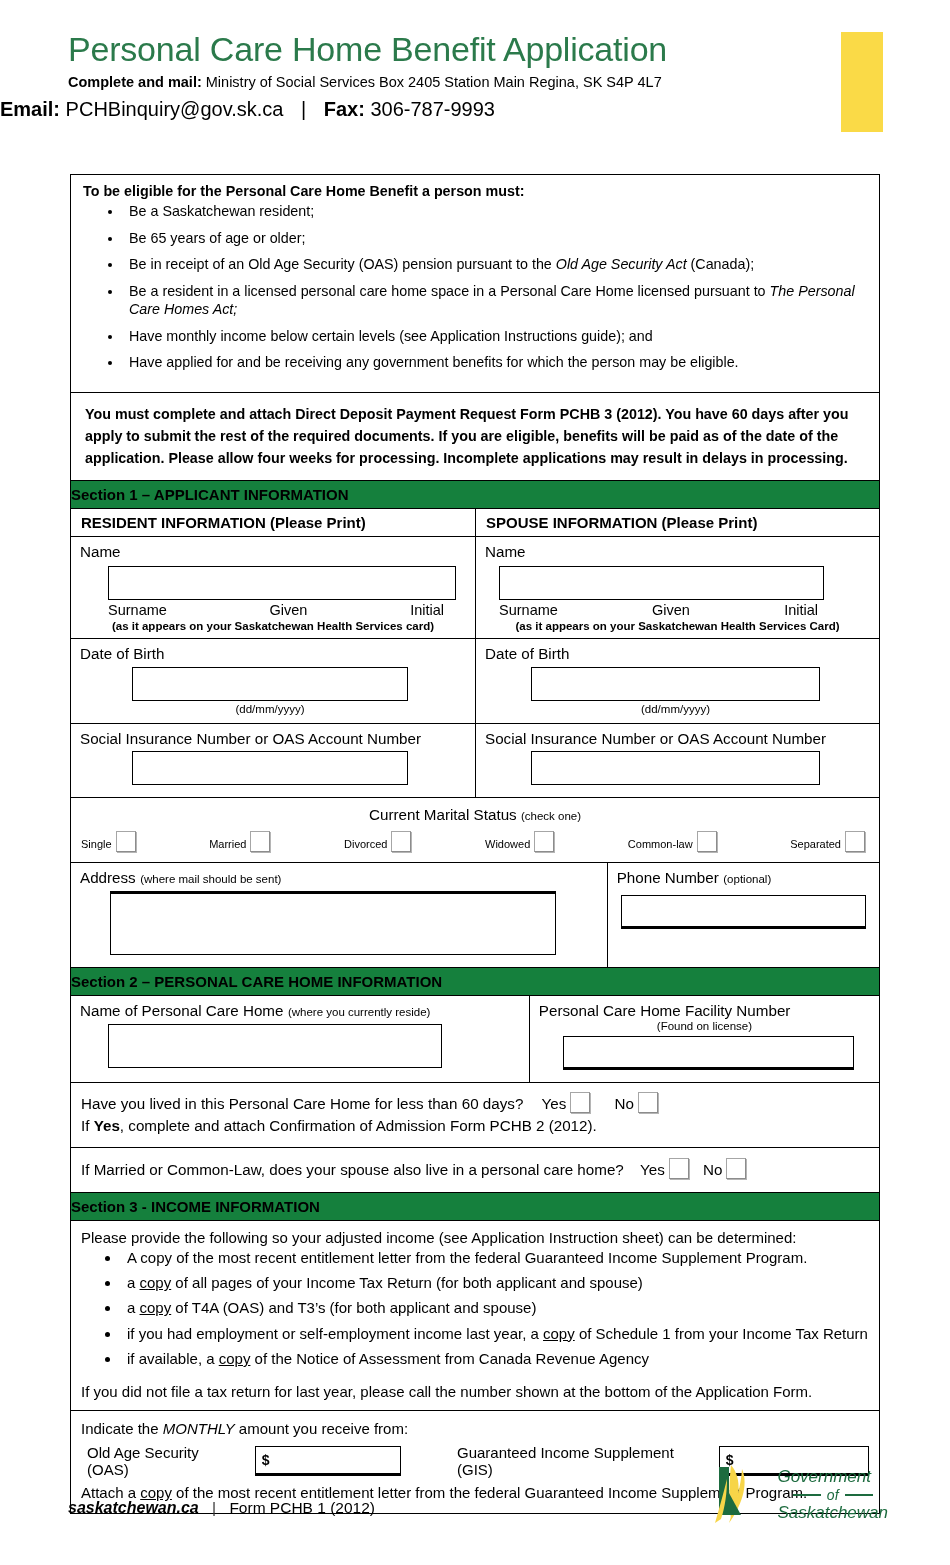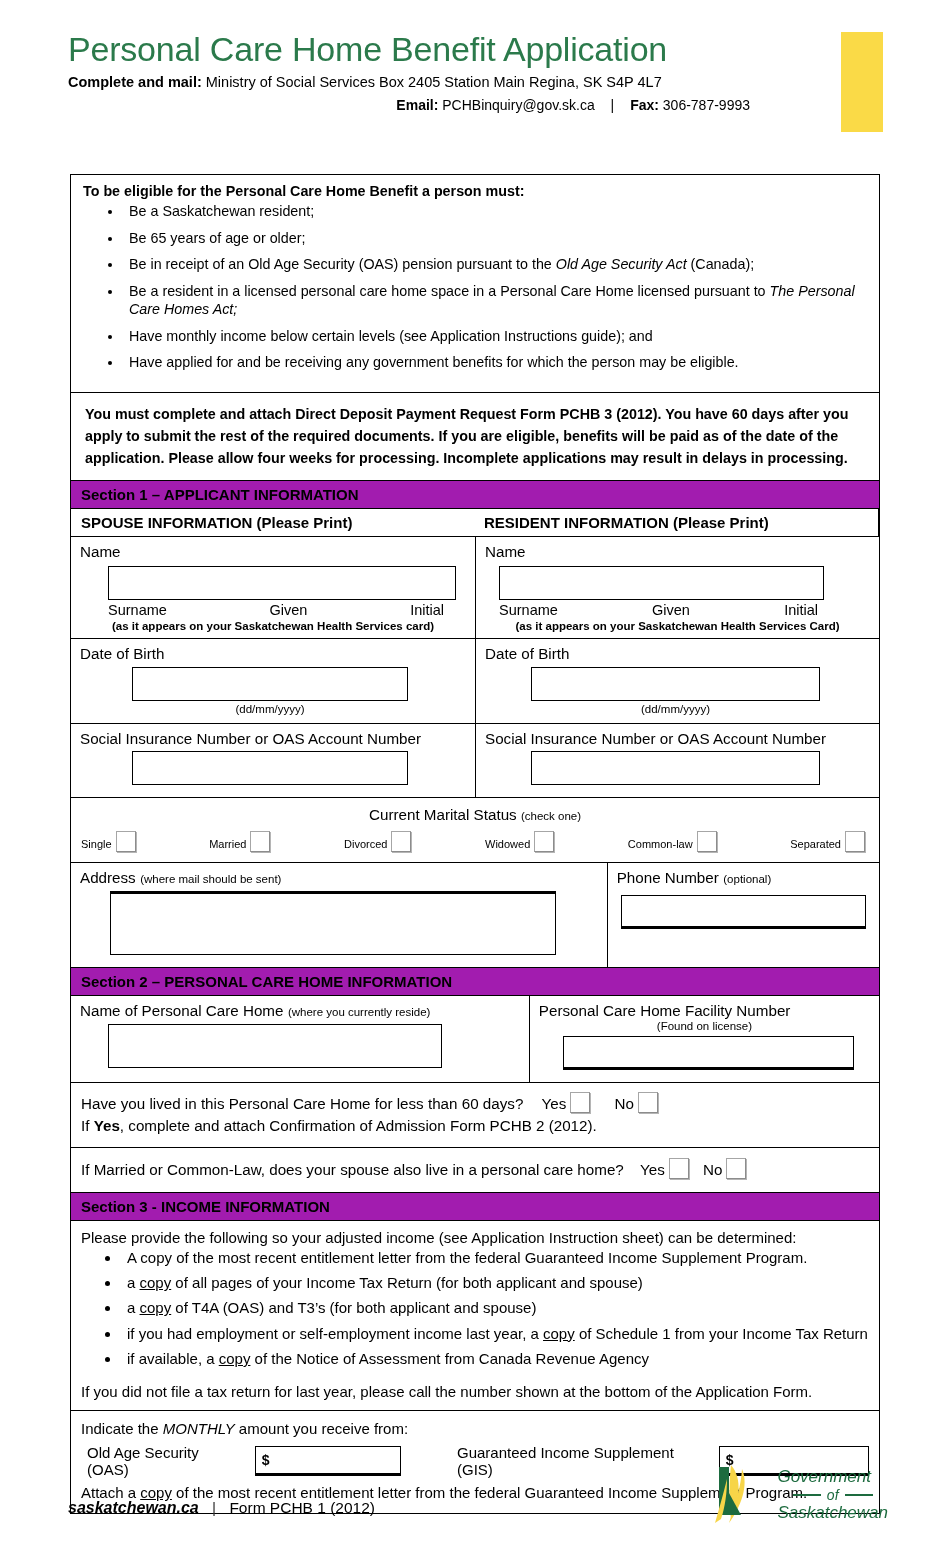--- a/index.html
+++ b/index.html
@@ -30,22 +30,22 @@
     line-height: 1.05;
   }
   .header-line1 {
     margin: 4px 0 0 68px;
     font-size: 14.5px;
     line-height: 1.45;
   }
   .header-line1 b { font-weight: bold; }
   .header-line2 {
     margin: 2px 0 0 0;
-    font-size: 14px;
-    text-align: right;
+    font-size: 20px;
+    text-align: left;
     padding-right: 200px;
     line-height: 1.45;
   }
   .header-line2 b { font-weight: bold; }
   .yellow-block {
     position: absolute;
     left: 841px; top: 32px;
     width: 42px; height: 100px;
     background: #fada47;
   }
@@ -75,24 +75,24 @@
 
   
   .warn {
     padding: 10px 14px 10px 14px;
     font-size: 14.3px; font-weight: bold;
     line-height: 1.55;
   }
 
   
   .sec-head {
-    background: #a21caf;
+    background: #15803d;
     font-weight: bold;
     font-size: 15px;
-    padding: 5px 10px 5px 10px;
+    padding: 5px 10px 5px 0;
   }
 
   .col-head {
     font-weight: bold;
     font-size: 15px;
     padding: 5px 10px;
   }
 
   .lbl { font-size: 15.2px; }
   .lbl-sm { font-size: 11.5px; }
@@ -221,22 +221,22 @@
   <div class="box">
     <div class="warn">You must complete and attach Direct Deposit Payment Request Form PCHB 3 (2012). You have 60 days after you apply to submit the rest of the required documents. If you are eligible, benefits will be paid as of the date of the application. Please allow four weeks for processing.  Incomplete applications may result in delays in processing.</div>
   </div>
 
   <div class="box">
     <div class="sec-head">Section 1 – APPLICANT INFORMATION</div>
   </div>
 
   <div class="box">
     <div class="row">
+      <div class="cell col-head divider-r" style="width:406px">RESIDENT INFORMATION (Please Print)</div>
       <div class="cell col-head" style="width:404px">SPOUSE INFORMATION (Please Print)</div>
-      <div class="cell col-head divider-r" style="width:406px">RESIDENT INFORMATION (Please Print)</div>
     </div>
   </div>
 
   <div class="box">
     <div class="row">
       <div class="cell divider-r" style="width:406px">
         <div class="lbl">Name</div>
         <div class="fld" style="margin:6px 10px 0 28px"></div>
         <div class="sub-row" style="margin:2px 22px 0 28px">
           <span>Surname</span>

